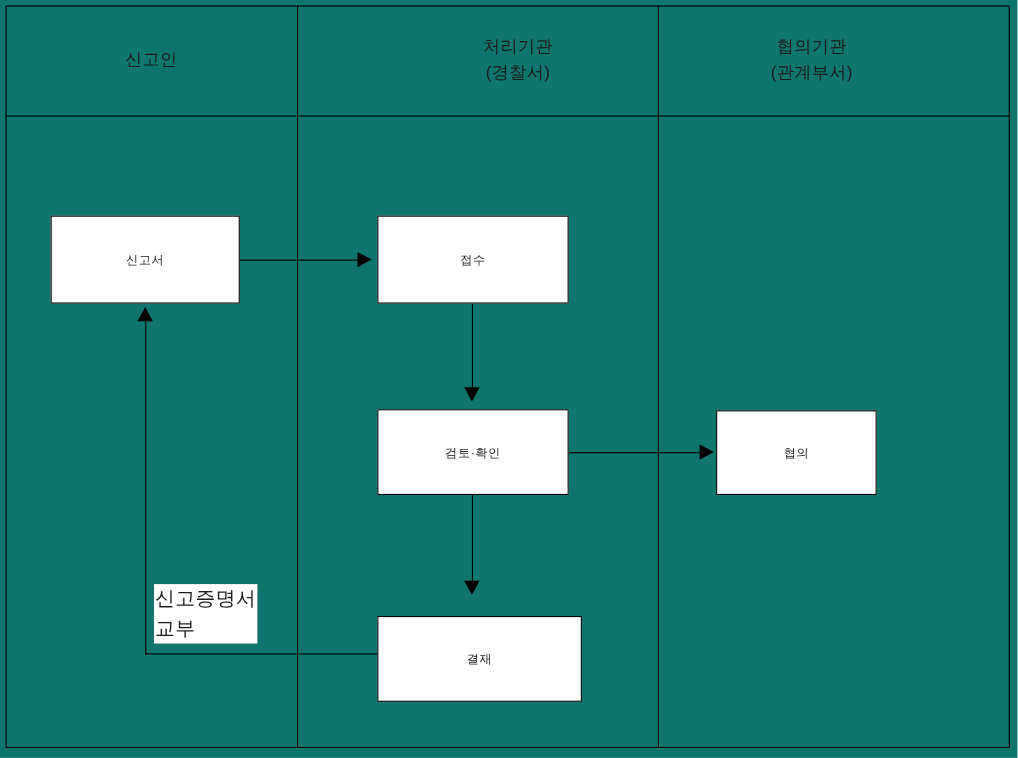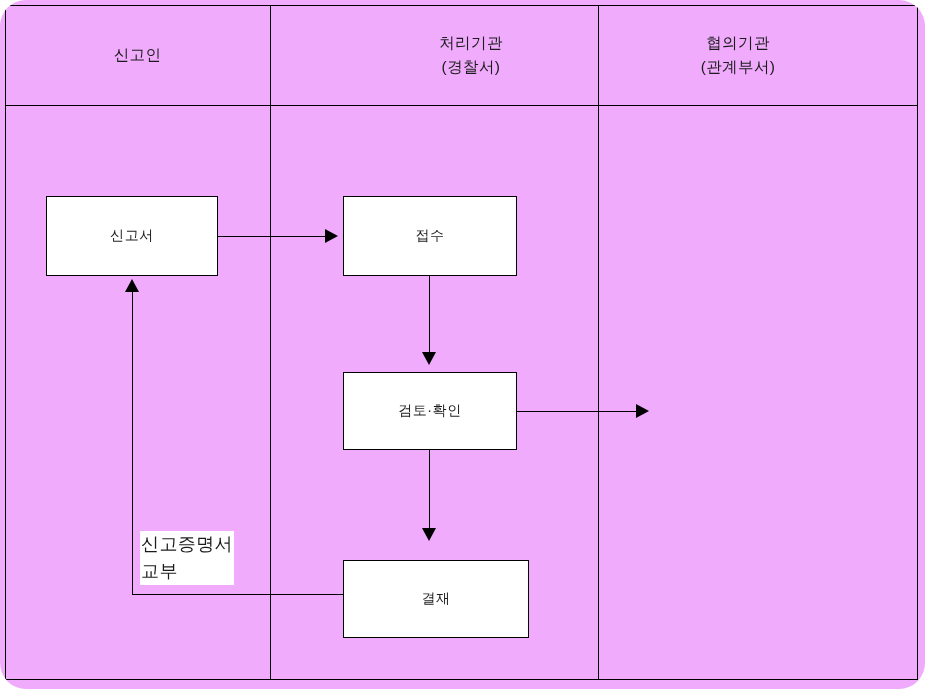--- a/index.html
+++ b/index.html
@@ -7,23 +7,22 @@
     padding: 0;
     background: #ffffff;
   }
   body {
     font-family: "Liberation Sans", "DejaVu Sans", sans-serif;
   }
   #canvas {
     position: relative;
     width: 925px;
     height: 689px;
-    background: #f0abfc;
+    background: #0f766e;
     overflow: hidden;
-    border-radius: 26px;
   }
   
   .frame {
     position: absolute;
     left: 5px;
     top: 5px;
     width: 913px;
     height: 675px;
     border: 1.6px solid #000000;
     box-sizing: border-box;
@@ -68,21 +67,21 @@
   
   .node {
     position: absolute;
     border: 1.4px solid #000000;
     box-sizing: border-box;
     background: #ffffff;
     display: flex;
     align-items: center;
     justify-content: center;
     color: #1b1b1b;
-    font-size: 14px;
+    font-size: 11px;
     letter-spacing: 0.6px;
     white-space: nowrap;
     z-index: 3;
   }
   .node-sg   { left: 46px;  top: 196px; width: 172px; height: 80px; }
   .node-js   { left: 343px; top: 196px; width: 174px; height: 80px; }
   .node-gt   { left: 343px; top: 372px; width: 174px; height: 78px; }
   .node-hu   { left: 651px; top: 373px; width: 146px; height: 77px; }
   .node-gj   { left: 343px; top: 560px; width: 186px; height: 78px; }
 
@@ -203,17 +202,20 @@
 
   <div class="node node-sg">
     <span>신고서</span>
   </div>
   <div class="node node-js">
     <span>접수</span>
   </div>
   <div class="node node-gt">
     <span>검토·확인</span>
   </div>
+  <div class="node node-hu">
+    <span>협의</span>
+  </div>
   <div class="node node-gj">
     <span>결재</span>
   </div>
 
 </div>
 
 </body></html>

